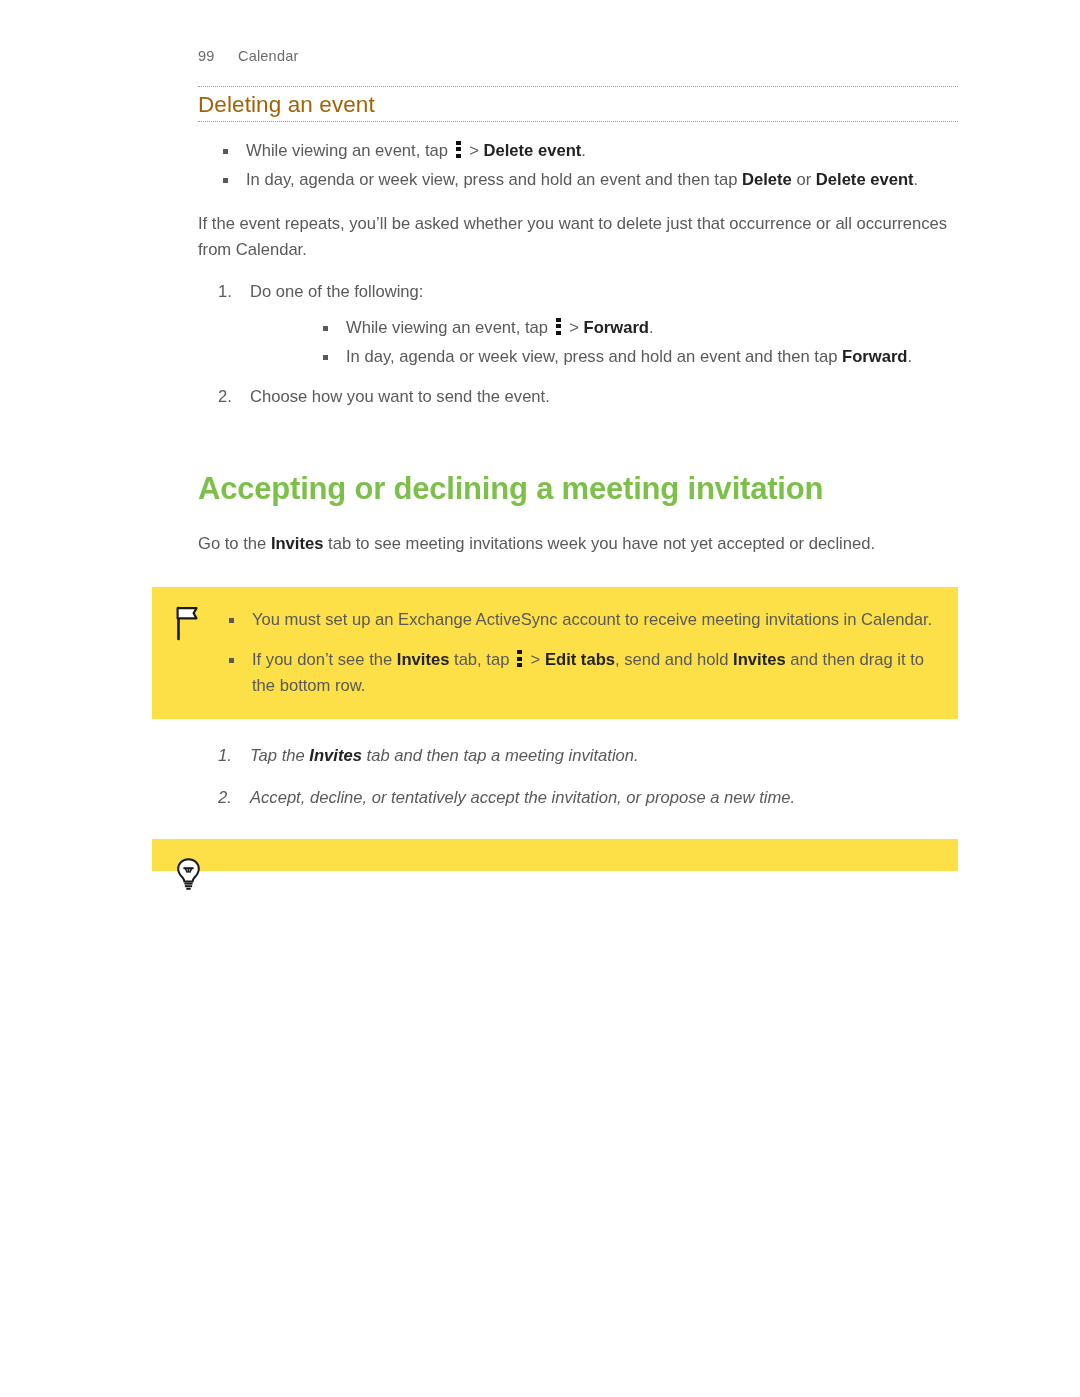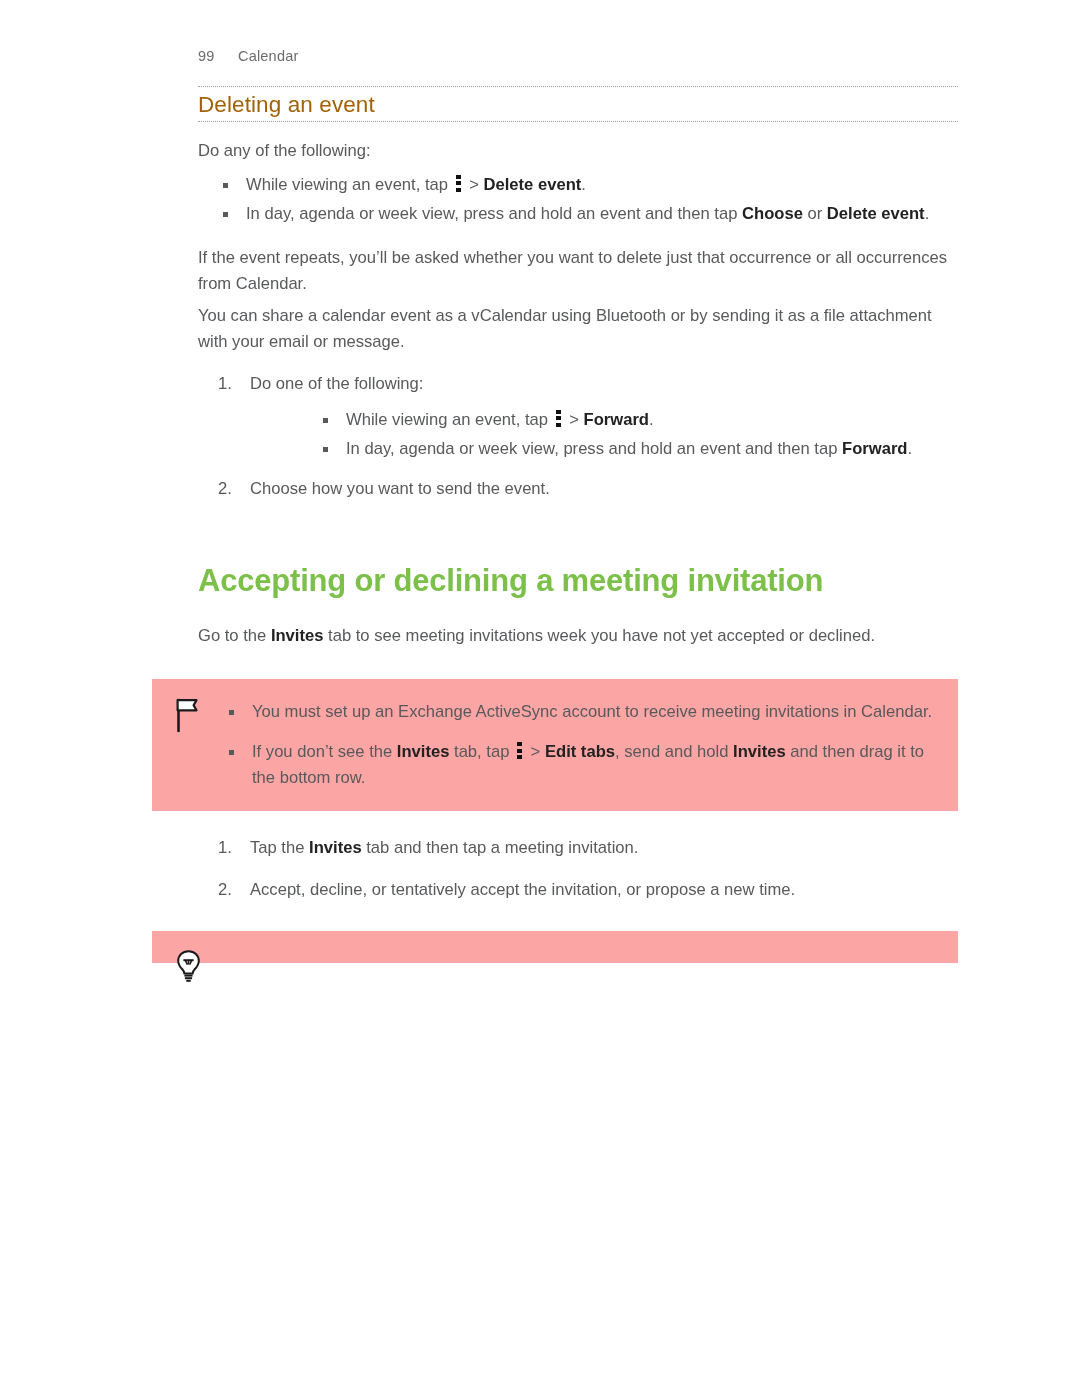--- a/index.html
+++ b/index.html
@@ -119,21 +119,21 @@
     color: #58595b;
     counter-increment: ol-c;
   }
   ol.num > li::before {
     content: counter(ol-c) ".";
     position: absolute;
     left: 20px;
     top: 0;
     color: #58595b;
   }
-  ol.num.tight > li { margin-bottom: 16px; }
+  ol.num.tight > li { margin-bottom: 16px; font-style: italic; }
 
   
   .kebab {
     display: inline-block;
     vertical-align: -2px;
     width: 5px;
     height: 17px;
     position: relative;
     margin: 0 4px 0 3px;
   }
@@ -145,21 +145,21 @@
     background: #111111;
     display: block;
   }
   .kebab i:nth-child(1) { top: 0px; }
   .kebab i:nth-child(2) { top: 6.5px; }
   .kebab i:nth-child(3) { top: 13px; }
 
   
   .callout {
     position: relative;
-    background: #fca5a5;
+    background: #fde047;
     box-sizing: border-box;
     padding: 20px 22px 20px 74px;
     margin: 0;
     width: 806px;
     margin-left: -46px;
   }
   .callout.note { margin-top: 30px; }
   .callout.tip  { margin-top: 28px; padding-top: 16px; padding-bottom: 16px; }
   .callout .cicon {
     position: absolute;
@@ -184,35 +184,33 @@
 <div class="page">
 
   <div class="running-head">
     <span class="pg">99</span><span>Calendar</span>
   </div>
 
   <div class="content">
 
     <h2 class="sec-head">Deleting an event</h2>
 
-    <p class="body">Do any of the following:</p>
 
     <ul class="sq indent1">
       <li>
         <span>While viewing an event, tap </span><span class="kebab"><i></i><i></i><i></i></span><span> &gt; </span><span class="b">Delete event</span><span>.</span>
       </li>
       <li>
-        <span>In day, agenda or week view, press and hold an event and then tap </span><span class="b">Choose</span><span> or </span><span class="b">Delete event</span><span>.</span>
+        <span>In day, agenda or week view, press and hold an event and then tap </span><span class="b">Delete</span><span> or </span><span class="b">Delete event</span><span>.</span>
       </li>
     </ul>
 
     <p class="body gap">If the event repeats, you’ll be asked whether you want to delete just that occurrence or all occurrences from Calendar.</p>
 
 
-    <p class="body">You can share a calendar event as a vCalendar using Bluetooth or by sending it as a file attachment with your email or message.</p>
 
     <ol class="num">
       <li>
         <span>Do one of the following:</span>
         <ul class="sq indent2">
           <li>
             <span>While viewing an event, tap </span><span class="kebab"><i></i><i></i><i></i></span><span> &gt; </span><span class="b">Forward</span><span>.</span>
           </li>
           <li>
             <span>In day, agenda or week view, press and hold an event and then tap </span><span class="b">Forward</span><span>.</span>

